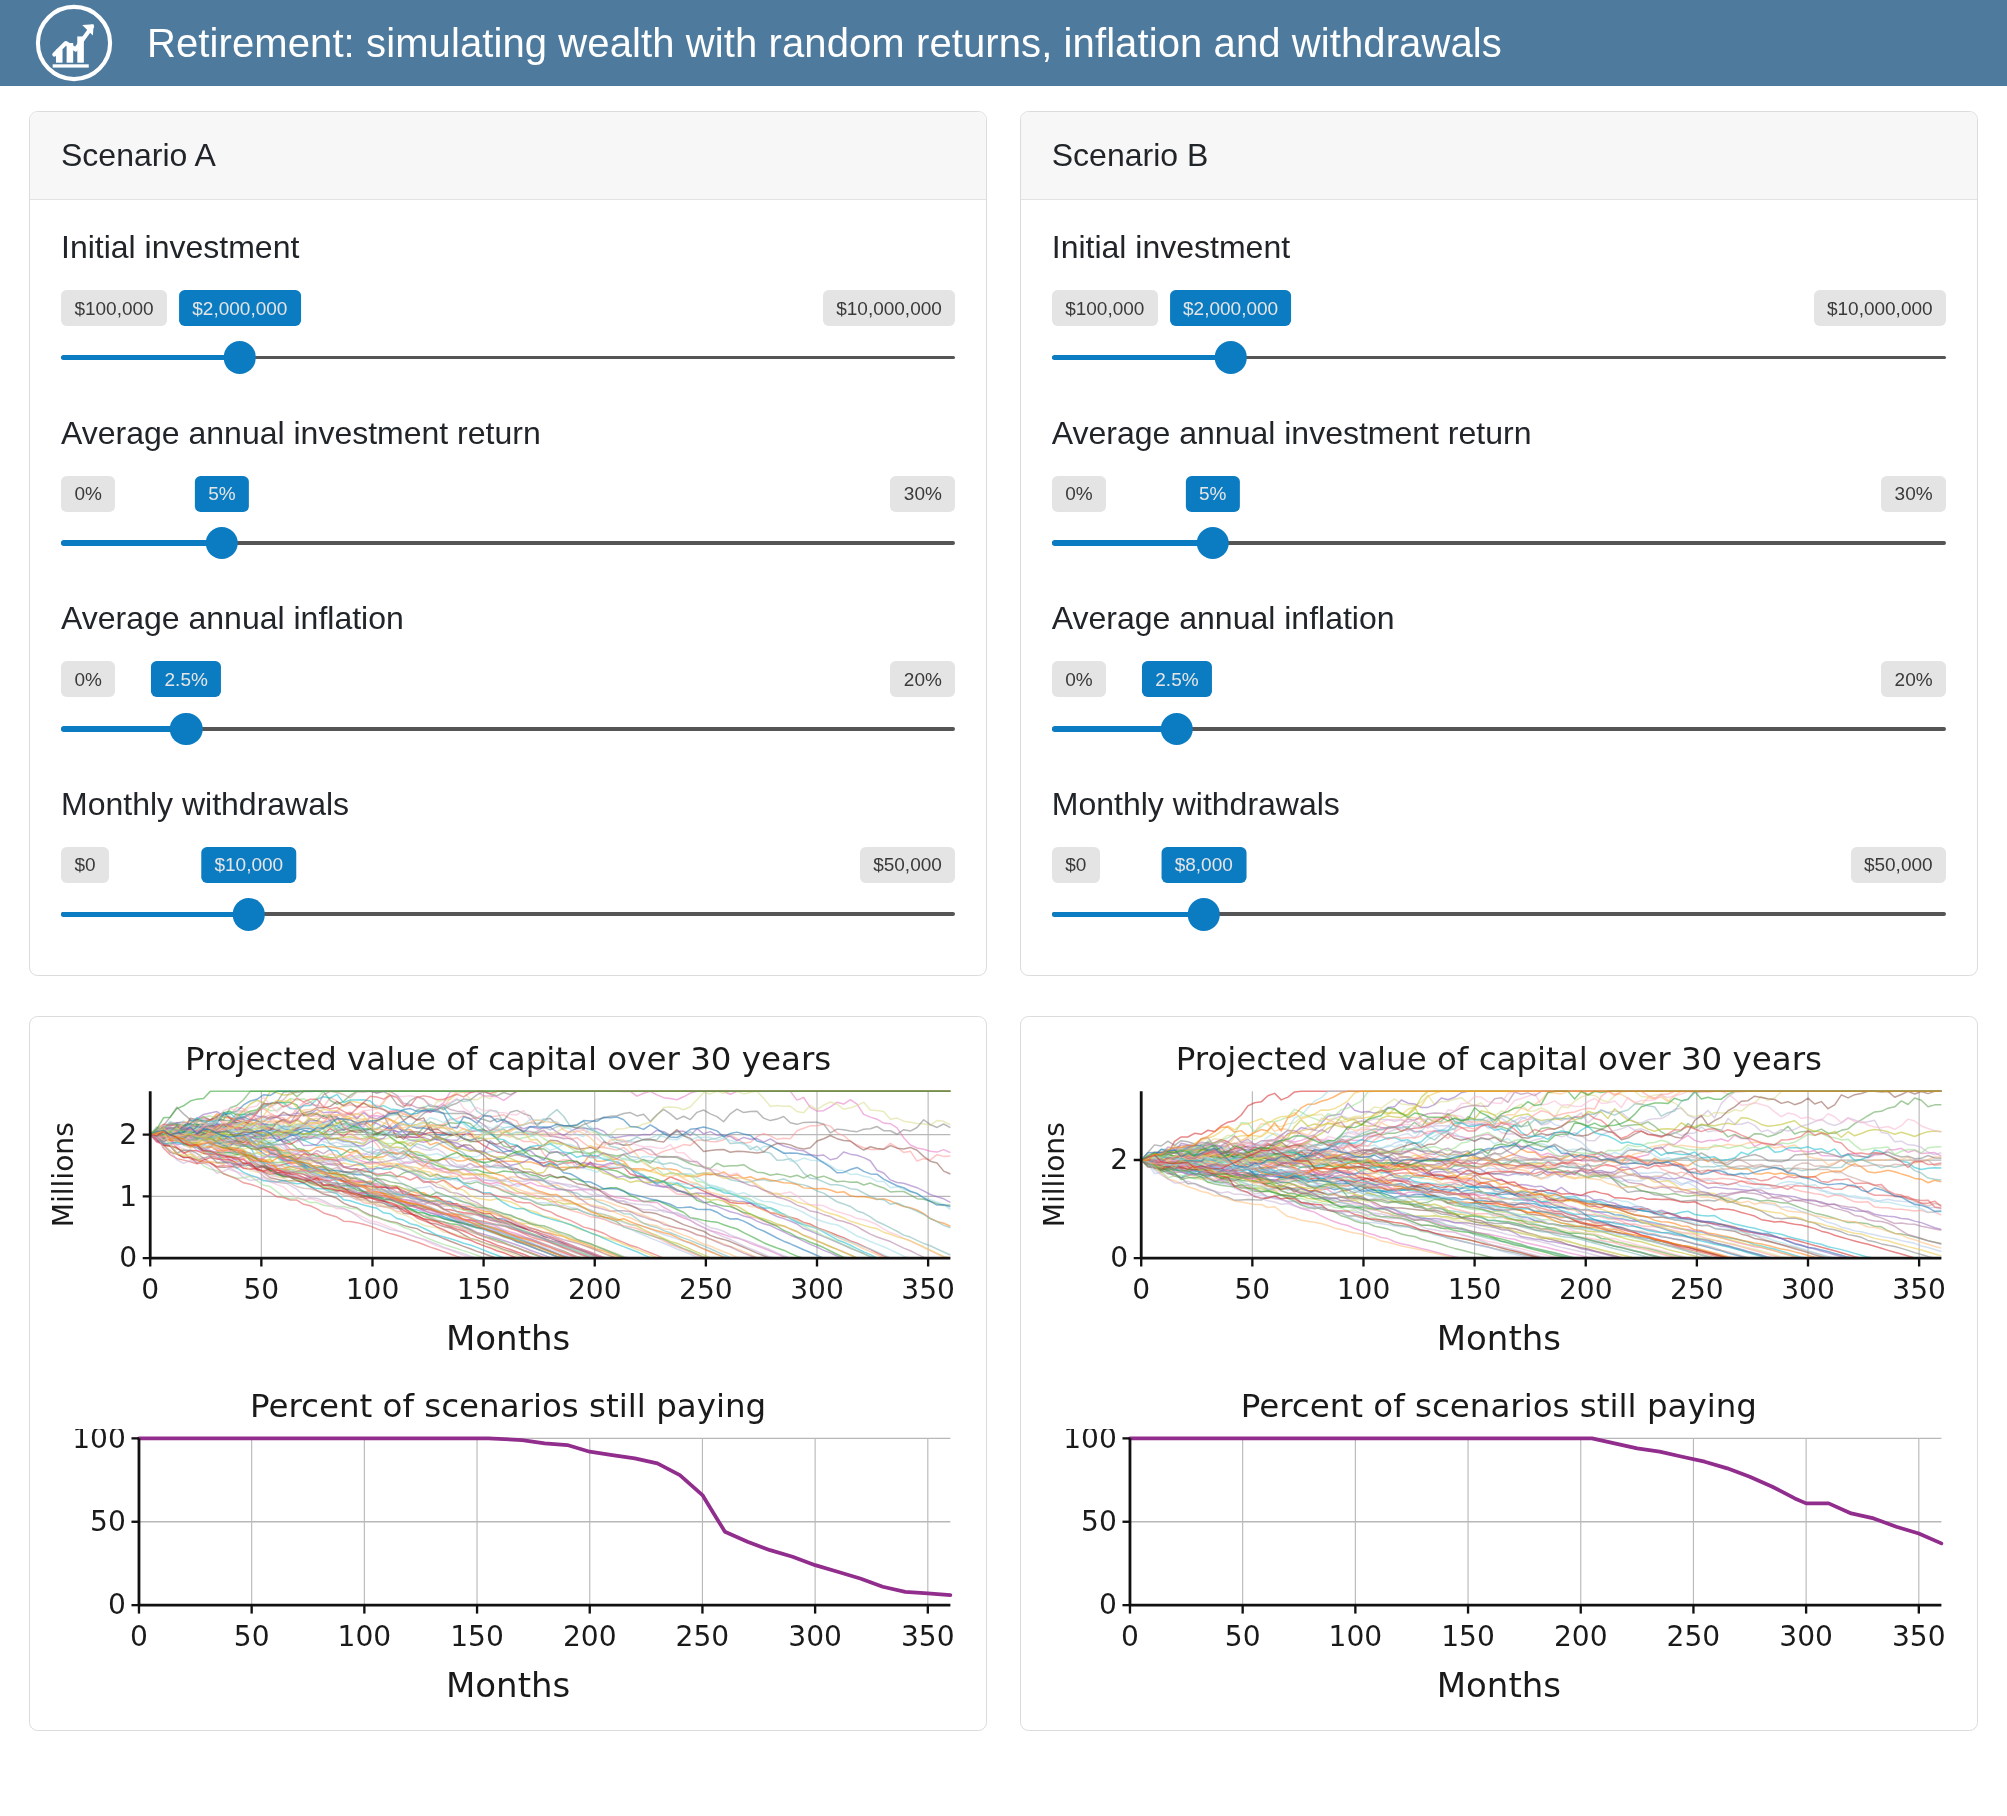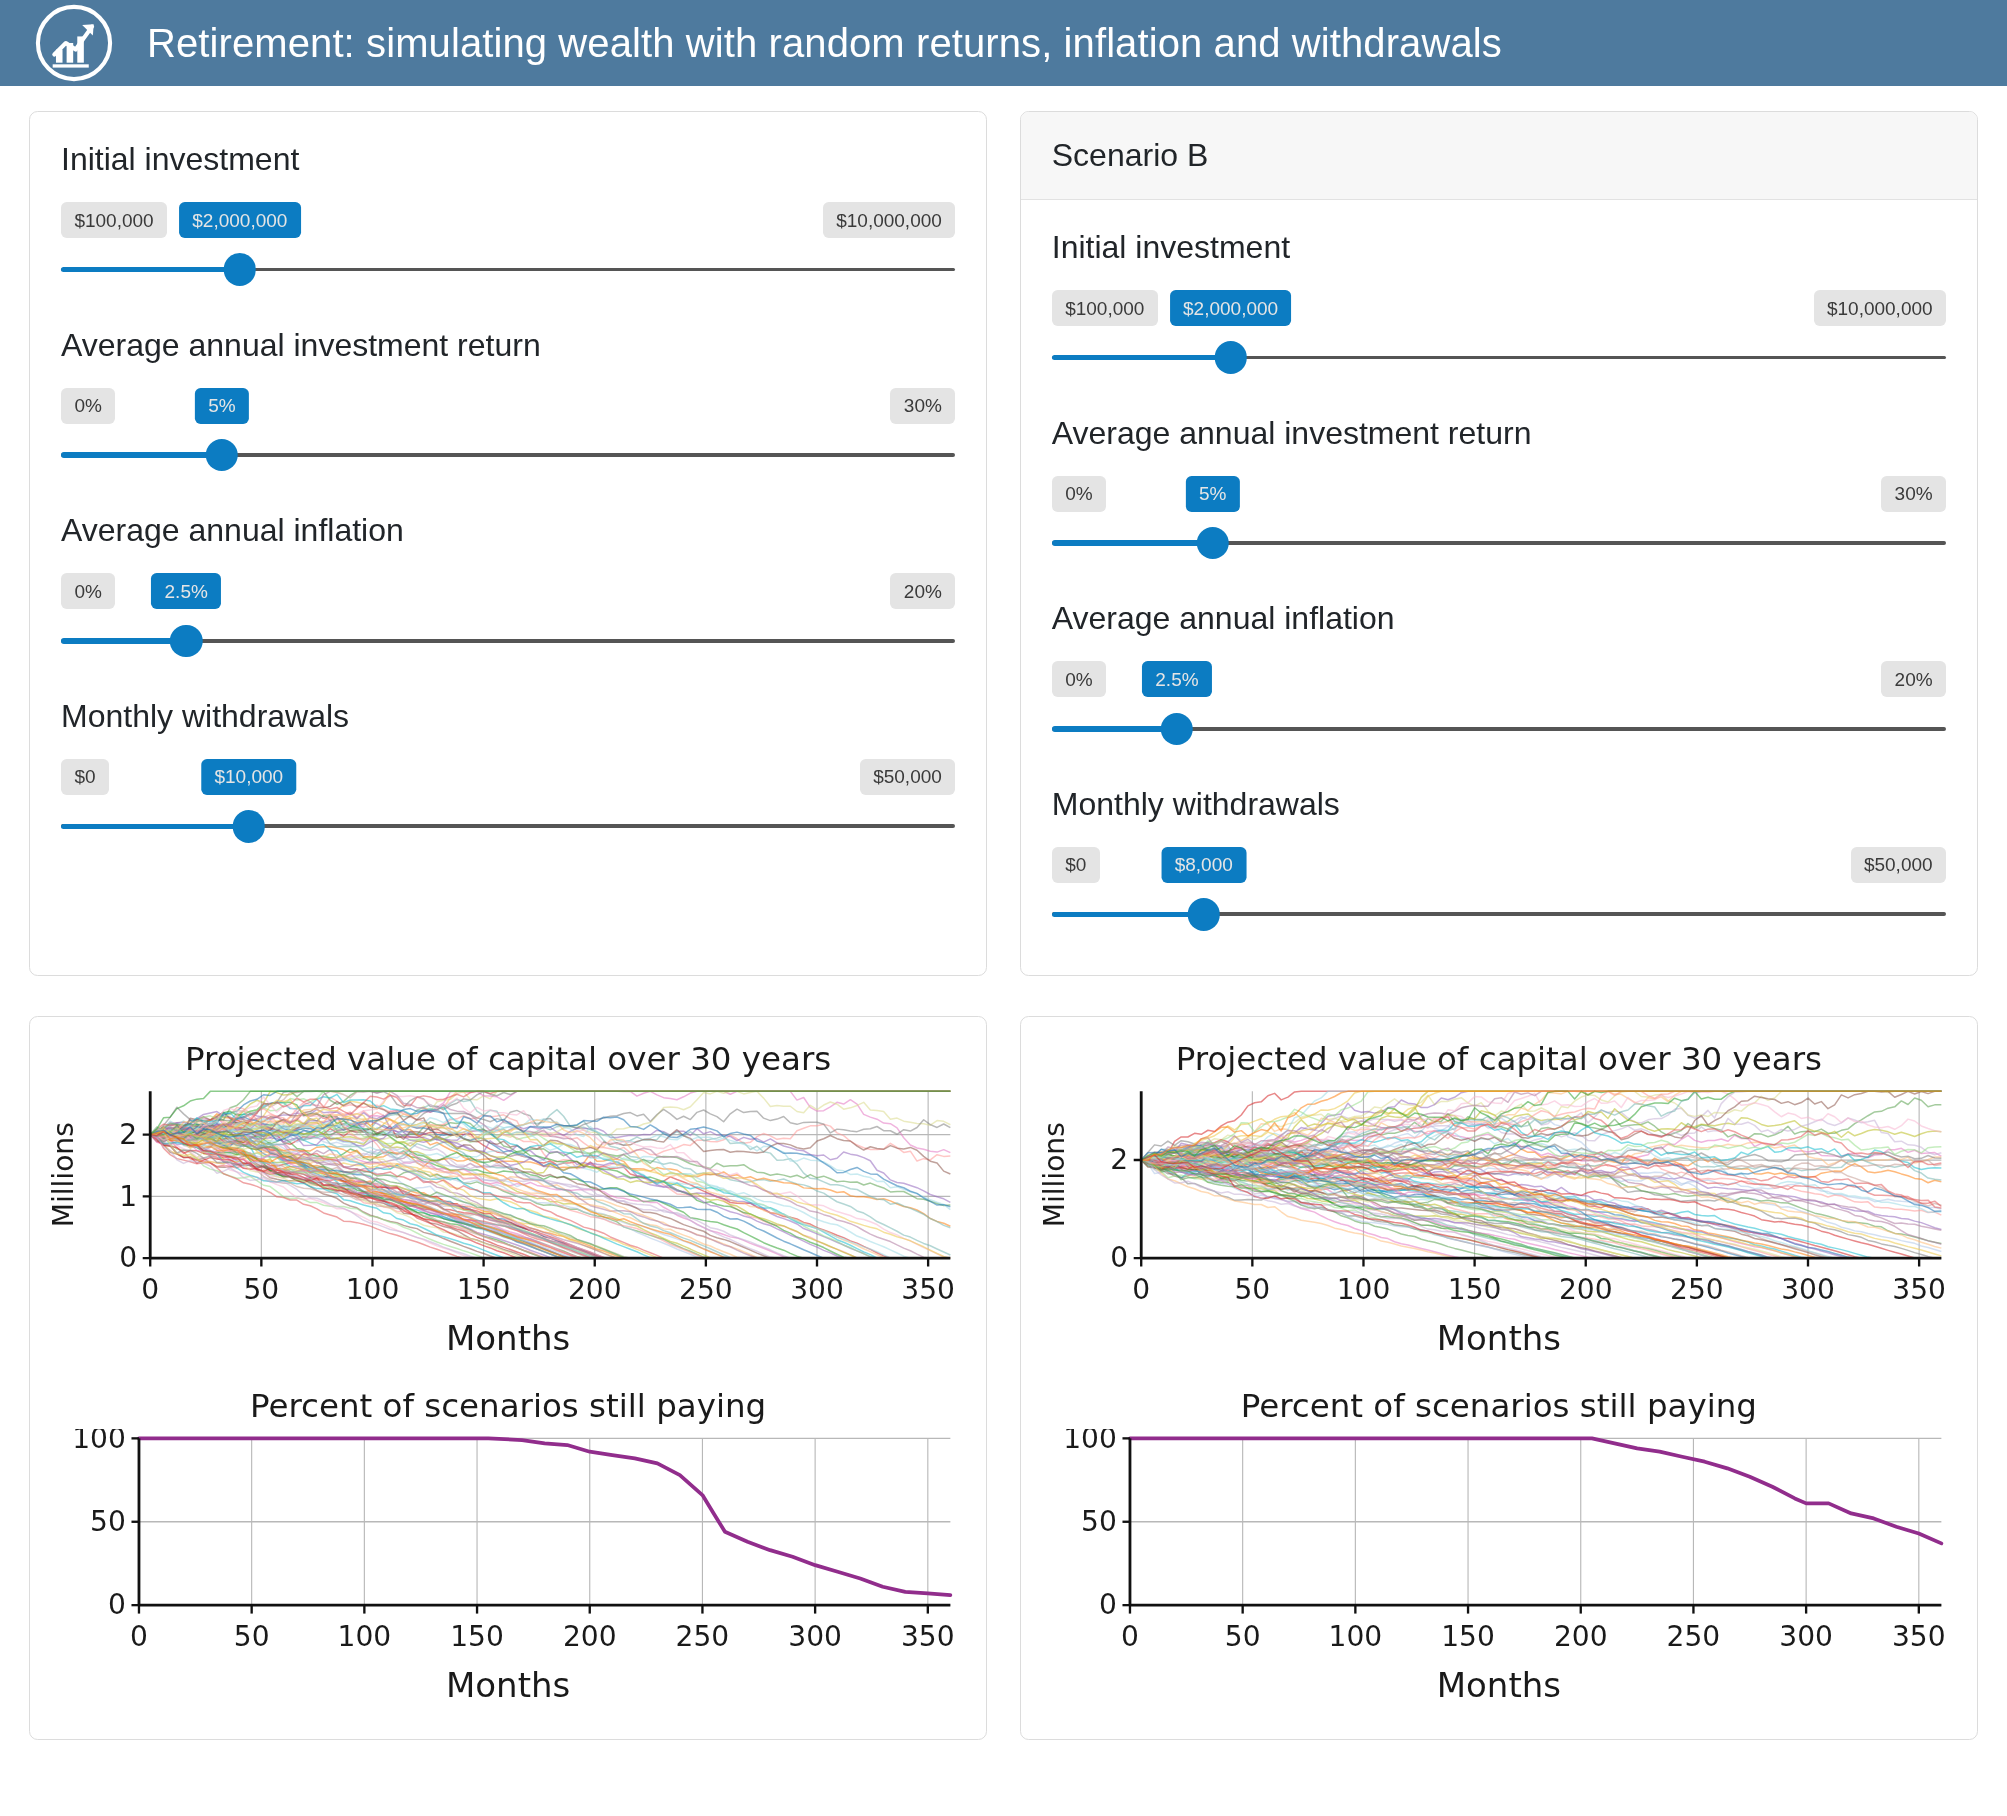--- a/index.html
+++ b/index.html
@@ -119,21 +119,21 @@
   }
   .track-handle {
     position: absolute;
     width: 32.5px; height: 32.5px;
     border-radius: 50%;
     background: #0c7cc2;
     transform: translateX(-50%);
   }
 
   
-  .chart-card { padding: 23px 19px 34px 19px; }
+  .chart-card { padding: 23px 19px 25px 19px; }
   .chart-block + .chart-block { margin-top: 29px; }
   .chart-title {
     text-align: center;
     font-size: 32.5px;
     color: #1a1a1a;
     font-family: "DejaVu Sans", sans-serif;
     margin-bottom: 3.8px;
   }
   .chart-svg { display: block; width: 100%; }
   .axis-label {
@@ -160,20 +160,23 @@
     </svg>
   </span>
   <div class="app-title">Retirement: simulating wealth with random returns, inflation and withdrawals</div>
 </div>
 
 <div class="page">
 
   <div class="row">
 
     <div class="card">
+      <div class="card-head">
+        <div class="card-head-title">Scenario A</div>
+      </div>
       <div class="card-body">
 
         <div class="control">
           <div class="control-label">Initial investment</div>
           <div class="badge-row">
             <span class="badge badge-min">$100,000</span>
             <span class="badge badge-val" style="left:20%">$2,000,000</span>
             <span class="badge badge-max">$10,000,000</span>
           </div>
           <div class="track-wrap">

